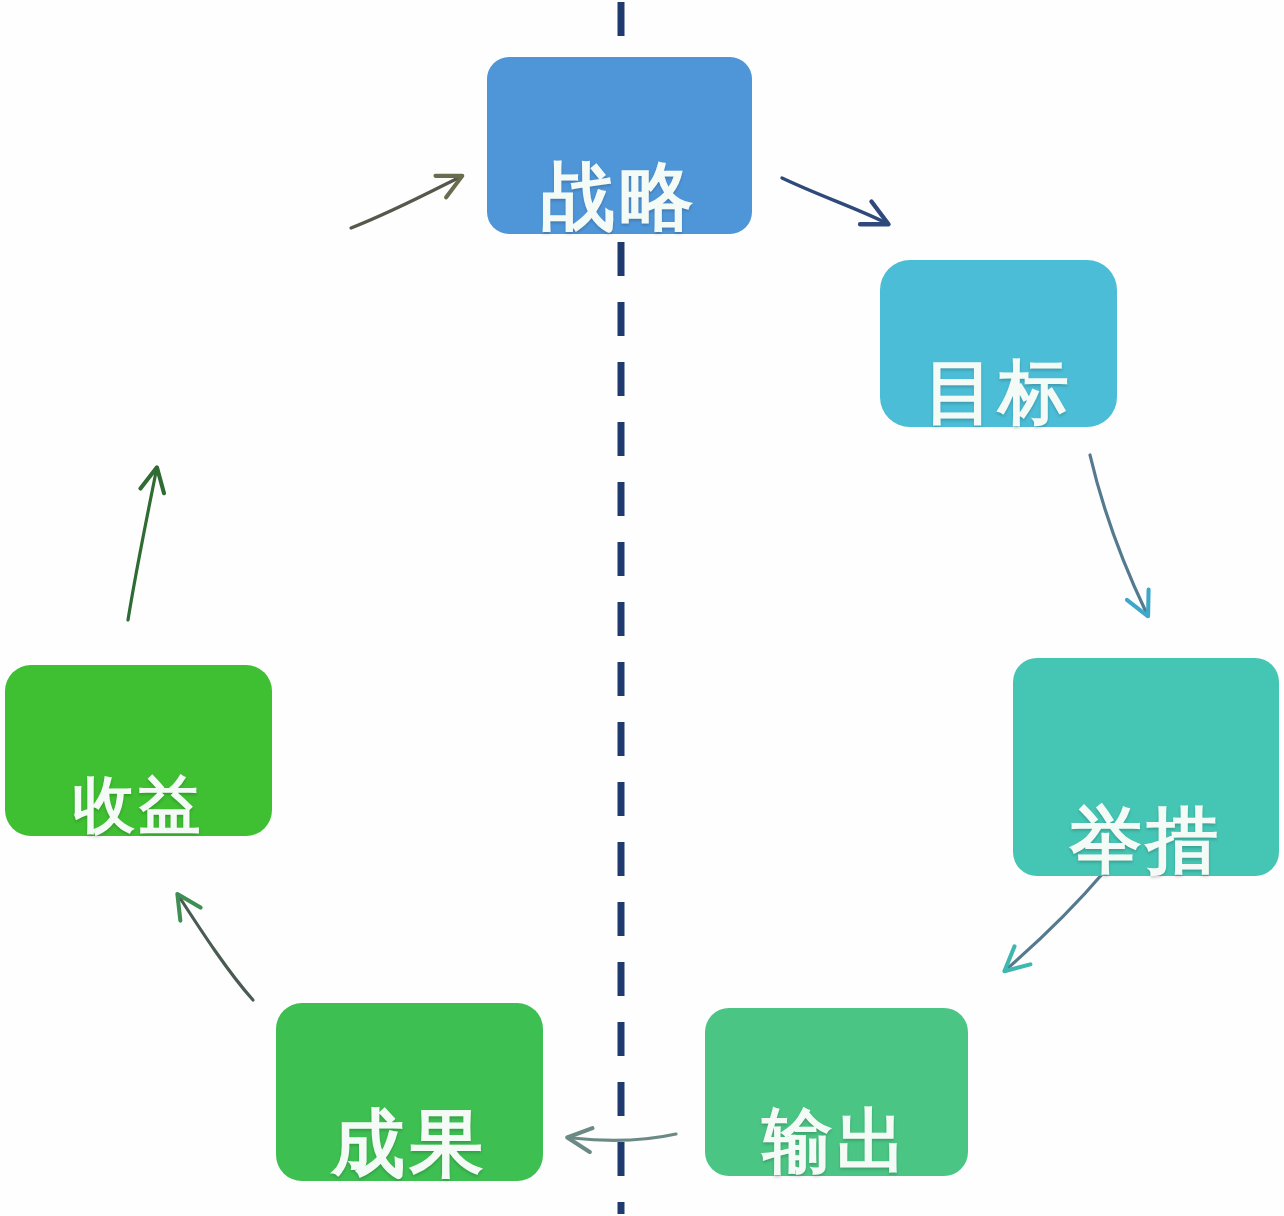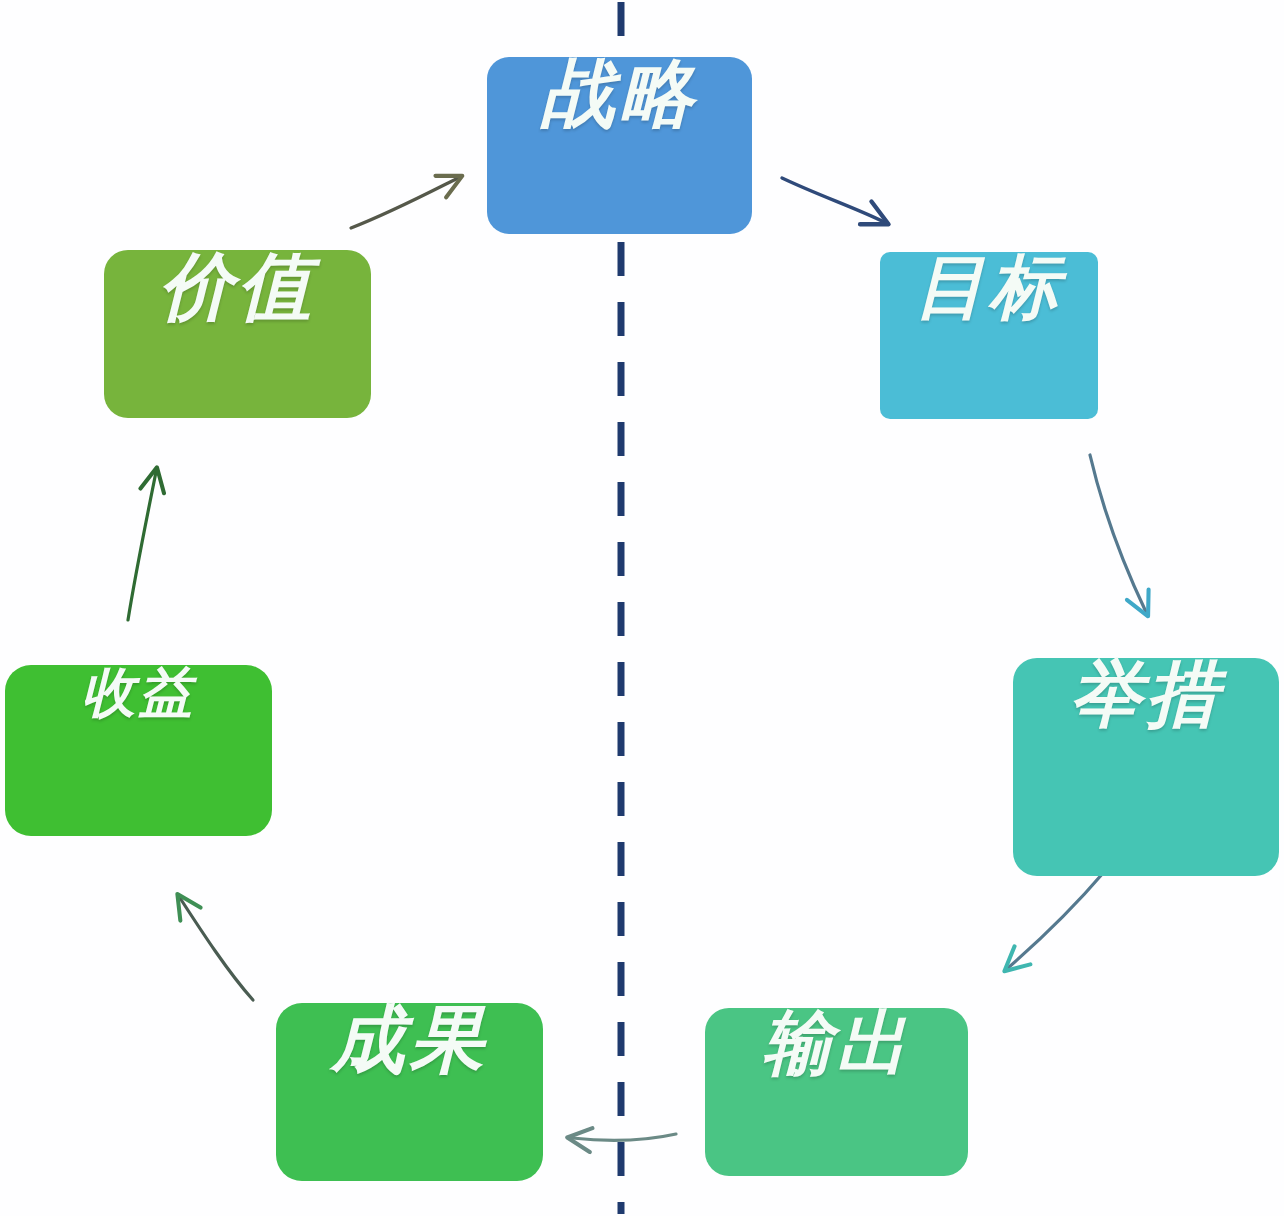--- a/index.html
+++ b/index.html
@@ -22,43 +22,42 @@
     position: absolute;
     left: 0;
     top: 0;
     width: 1284px;
     height: 1216px;
     pointer-events: none;
   }
   .node {
     position: absolute;
     display: flex;
-    align-items: flex-start;
+    align-items: flex-end;
     justify-content: center;
     border-radius: 24px;
     box-sizing: border-box;
     color: #f4fbf6;
     font-weight: 700;
     letter-spacing: 0.06em;
     text-shadow: 0 2px 3px rgba(0,0,0,0.18);
     user-select: none;
-    font-style: italic;
   }
   .node span {
     display: block;
     line-height: 1;
     white-space: nowrap;
   }
   
   #node-strategy { left: 487px;  top: 57px;   width: 265px; height: 177px; font-size: 74px; border-radius: 22px; }
-  #node-goal     { left: 880px;  top: 252px;  width: 218px; height: 167px; font-size: 70px; border-radius: 10px; }
+  #node-goal     { left: 880px;  top: 260px;  width: 237px; height: 167px; font-size: 70px; border-radius: 30px; }
   #node-measure  { left: 1013px; top: 658px;  width: 266px; height: 218px; font-size: 72px; border-radius: 24px; }
   #node-output   { left: 705px;  top: 1008px; width: 263px; height: 168px; font-size: 70px; border-radius: 24px; }
   #node-result   { left: 276px;  top: 1003px; width: 267px; height: 178px; font-size: 74px; border-radius: 26px; }
-  #node-benefit  { left: 5px;    top: 665px;  width: 267px; height: 171px; font-size: 54px; border-radius: 26px; }
+  #node-benefit  { left: 5px;    top: 665px;  width: 267px; height: 171px; font-size: 62px; border-radius: 26px; }
   #node-value    { left: 104px;  top: 250px;  width: 267px; height: 168px; font-size: 74px; border-radius: 24px; }
 </style>
 </head>
 <body>
 
 <div id="stage" style="background: rgb(254, 254, 255);">
 
   <svg id="arrow-layer" viewBox="0 0 1284 1216">
     <defs>
       <marker id="ah-navy" viewBox="0 0 12 12" refX="9" refY="6" markerWidth="9" markerHeight="9" orient="auto-start-reverse">
@@ -118,17 +117,14 @@
   </div>
 
   <div class="node" id="node-output" style="background: rgb(74, 197, 132);">
     <span>输出</span>
   </div>
 
   <div class="node" id="node-benefit" style="background: rgb(63, 191, 50);">
     <span>收益</span>
   </div>
 
-  <div class="node" id="node-value" style="background: rgb(119, 180, 60);">
-    <span>价值</span>
-  </div>
 
 </div>
 
 </body></html>

